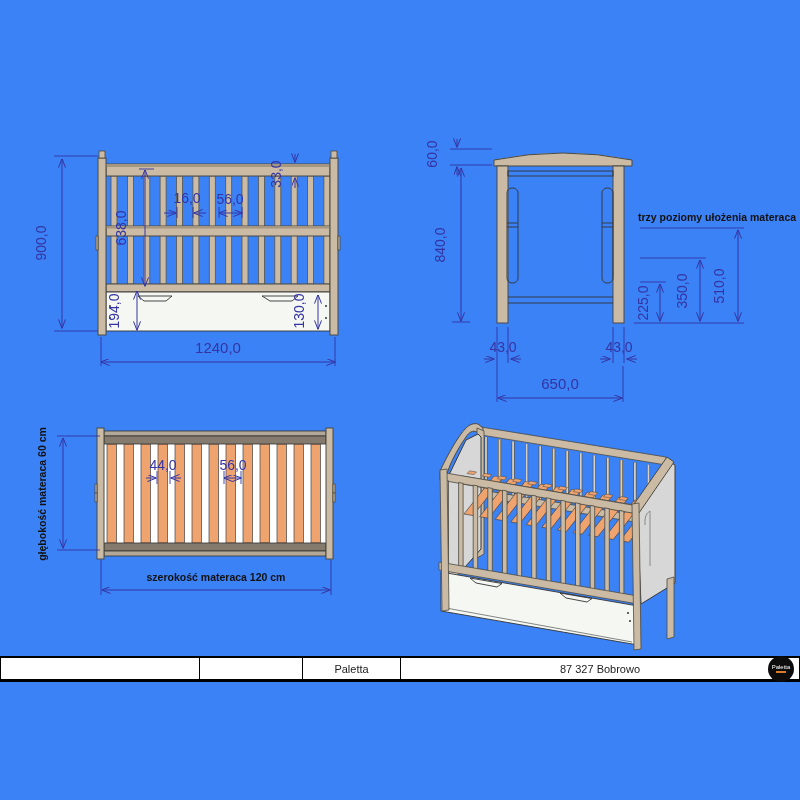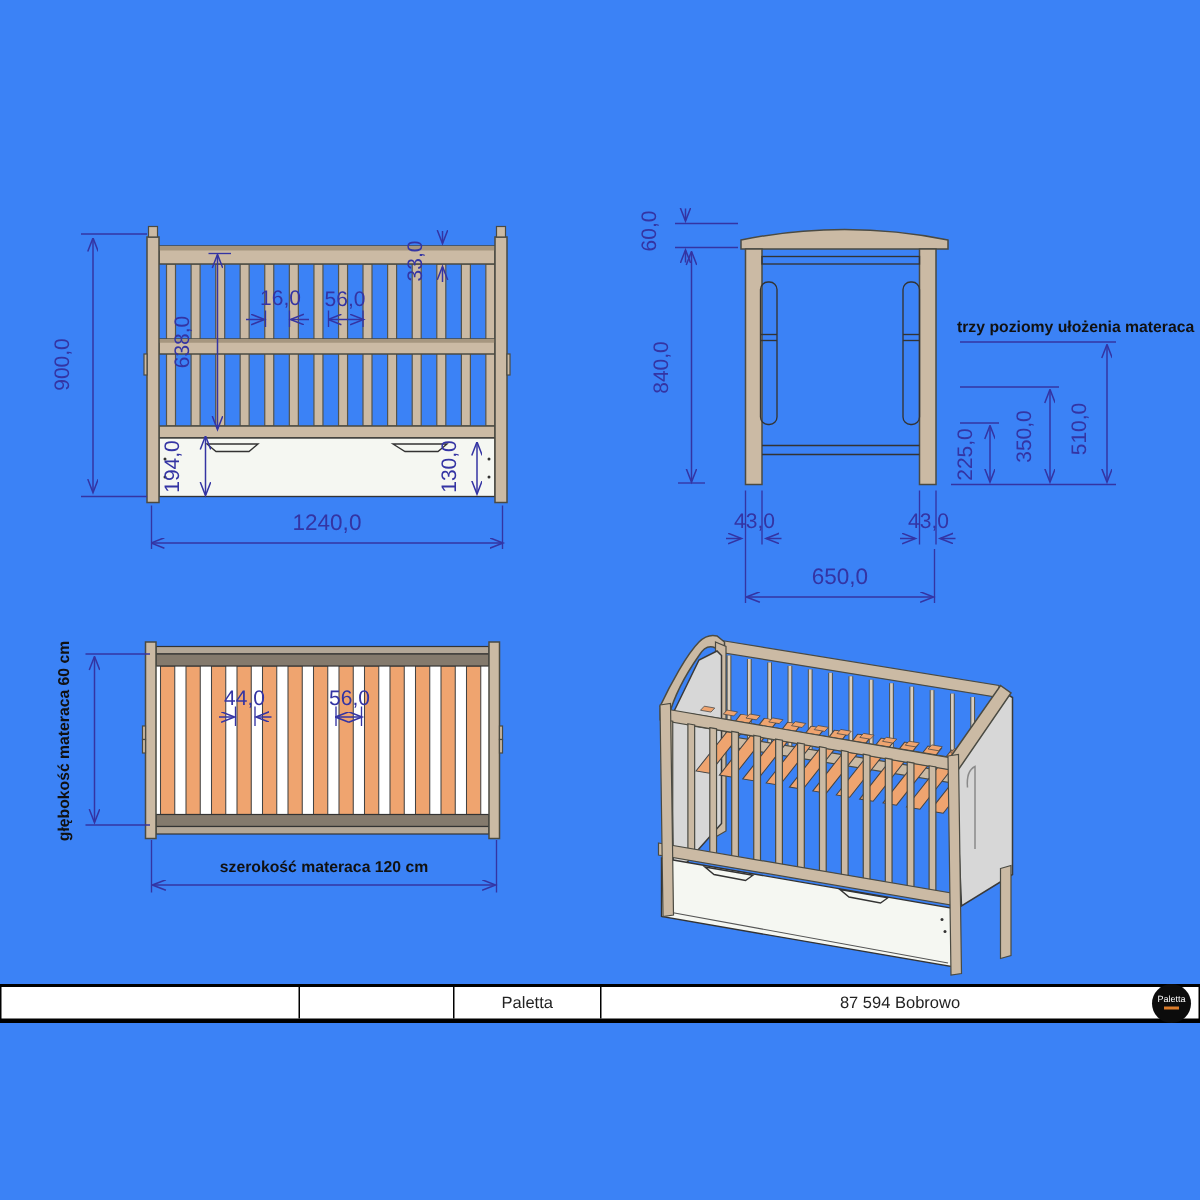--- a/index.html
+++ b/index.html
@@ -333,21 +333,21 @@
     <polygon class="woodthin" points="440,470 447,469 449,610 442,611"></polygon>
     <polygon class="woodthin" points="632,504 639,503 641,649 634,650"></polygon>
   </g>
 </svg>
 
 <div class="titleblock">
   <div class="tb-cell c1"></div>
   <div class="tb-cell c2"></div>
   <div class="tb-cell c3">Paletta</div>
   <div class="tb-cell c5">
-    <span>87 594 Bobrowo</span>
+    <span>87 327 Bobrowo</span>
     <span class="logo">
       <span class="lt">Paletta</span>
       <span class="lbar"></span>
     </span>
   </div>
 </div>
 
 </div>
 
 </body></html>

